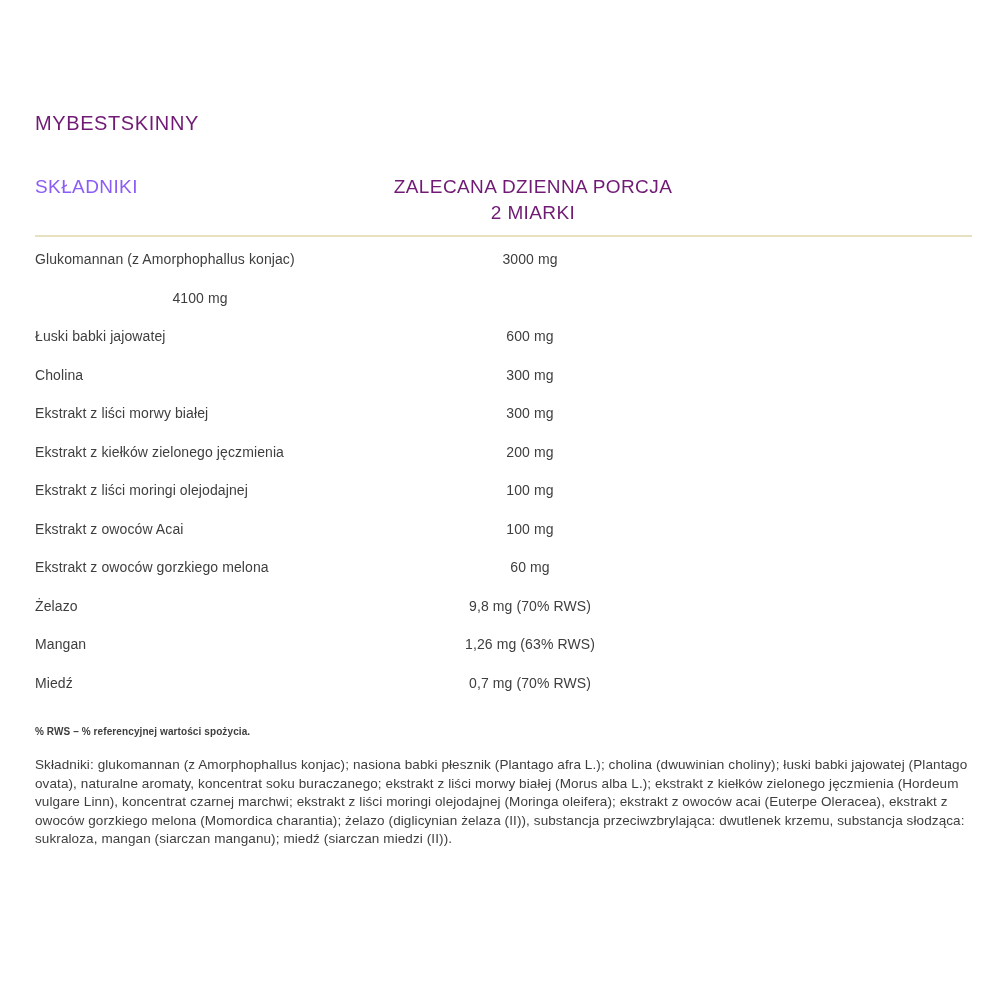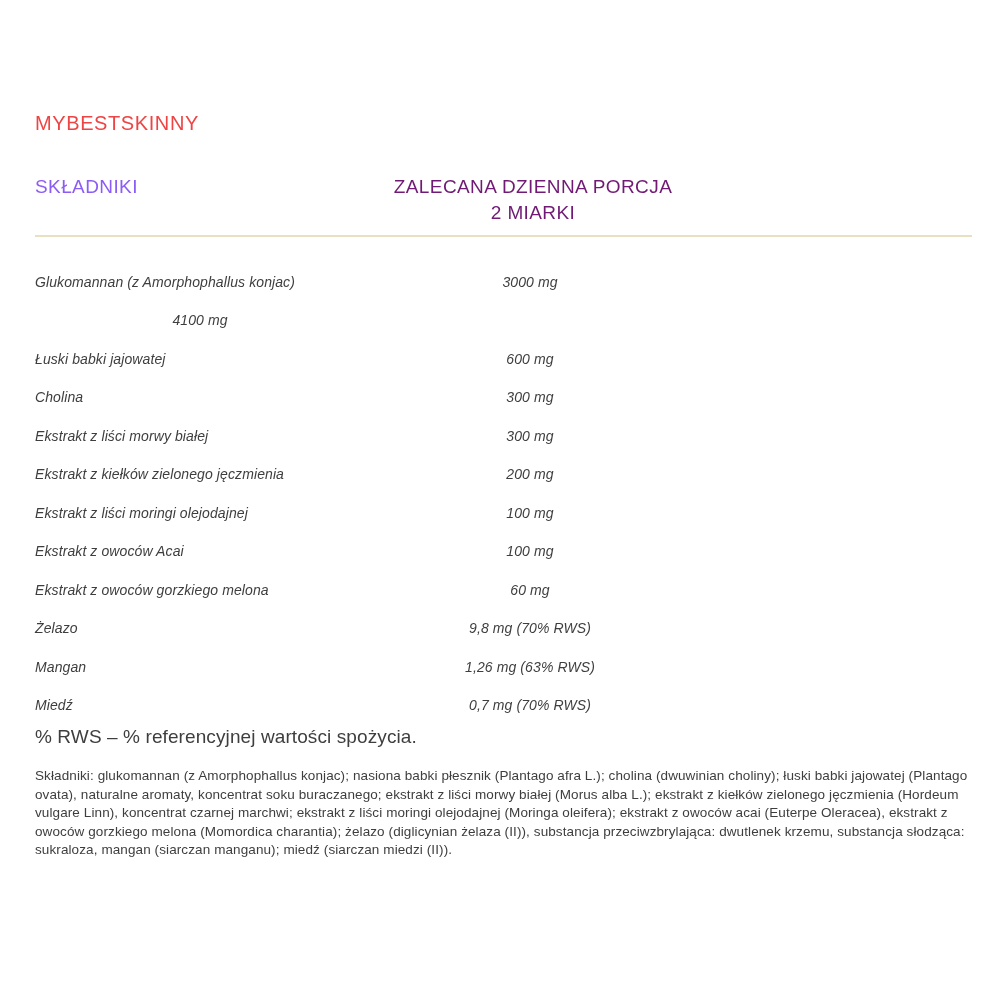--- a/index.html
+++ b/index.html
@@ -14,21 +14,21 @@
   .page {
     width: 1000px;
     height: 1000px;
     padding: 112px 28px 0 35px;
   }
   .brand {
     font-size: 20px;
     font-weight: 500;
     letter-spacing: 0.6px;
     line-height: 22px;
-    color: #ef4444;
+    color: #701a75;
   }
   .table-header {
     display: flex;
     margin-top: 40px;
   }
   .col-ingredients-header {
     width: 330px;
     font-size: 19px;
     font-weight: 500;
     letter-spacing: 0.4px;
@@ -48,39 +48,39 @@
     height: 2px;
     width: 937px;
     margin-top: 9px;
     border: none;
   }
   .rows {
     margin-top: 14px;
   }
   .row {
     display: flex;
-    align-items: flex-end;
+    align-items: flex-start;
     height: 38.5px;
-    font-style: italic;
   }
   .cell-name {
     width: 330px;
     font-size: 14px;
     letter-spacing: 0.1px;
   }
   .cell-value {
     width: 330px;
     text-align: center;
     font-size: 14px;
     letter-spacing: 0.1px;
   }
   .footnote {
     margin-top: 13px;
-    font-size: 19px;
+    font-size: 10px;
     letter-spacing: 0.1px;
+    font-weight: bold;
   }
   .ingredients-paragraph {
     margin-top: 19px;
     width: 937px;
     font-size: 13.5px;
     line-height: 18.5px;
     letter-spacing: 0.1px;
   }
 </style>
 </head>

